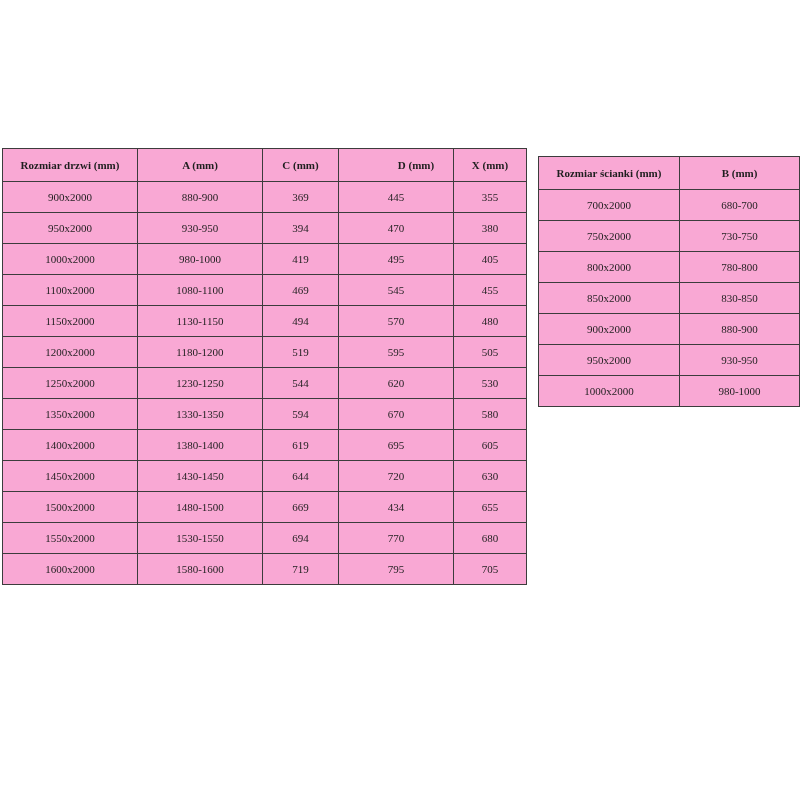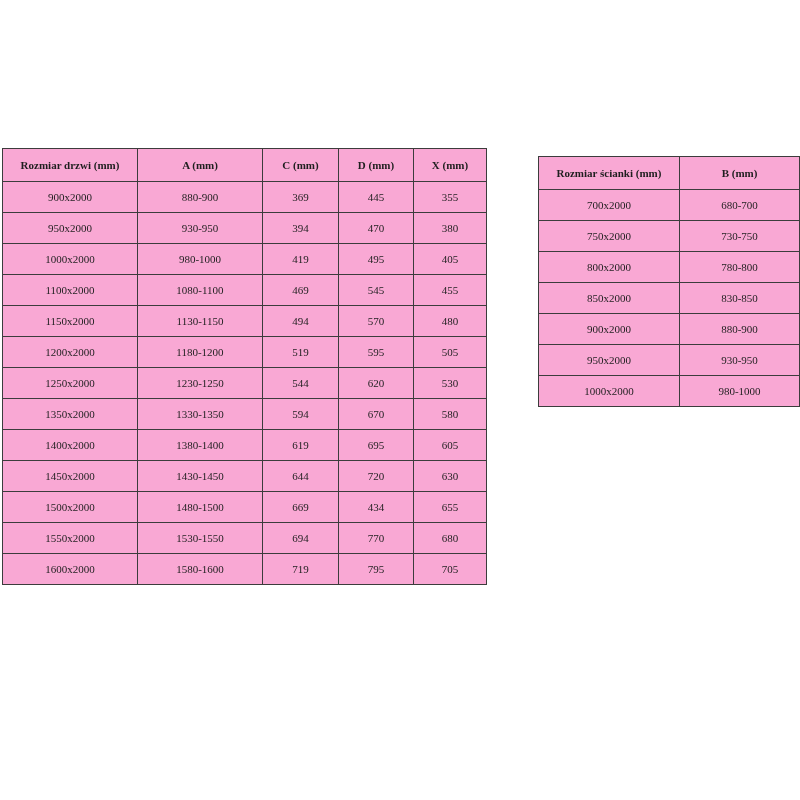--- a/index.html
+++ b/index.html
@@ -42,21 +42,21 @@
   }
   
   #door-table {
     left: 2px;
     top: 148px;
     width: 479px;
   }
   #door-table th:nth-child(1) { width: 134px; }
   #door-table th:nth-child(2) { width: 124px; }
   #door-table th:nth-child(3) { width: 75px; margin-top: 40px;  }
-  #door-table th:nth-child(4) { width: 74px;  }
+  #door-table th:nth-child(4) { width: 74px; padding-left: 40px;  }
   #door-table th:nth-child(5) { width: 72px;  }
   
   #wall-table {
     left: 538px;
     top: 156px;
     width: 259px;
   }
   #wall-table th:nth-child(1) { width: 140px; }
   #wall-table th:nth-child(2) { width: 119px; }
 </style>

